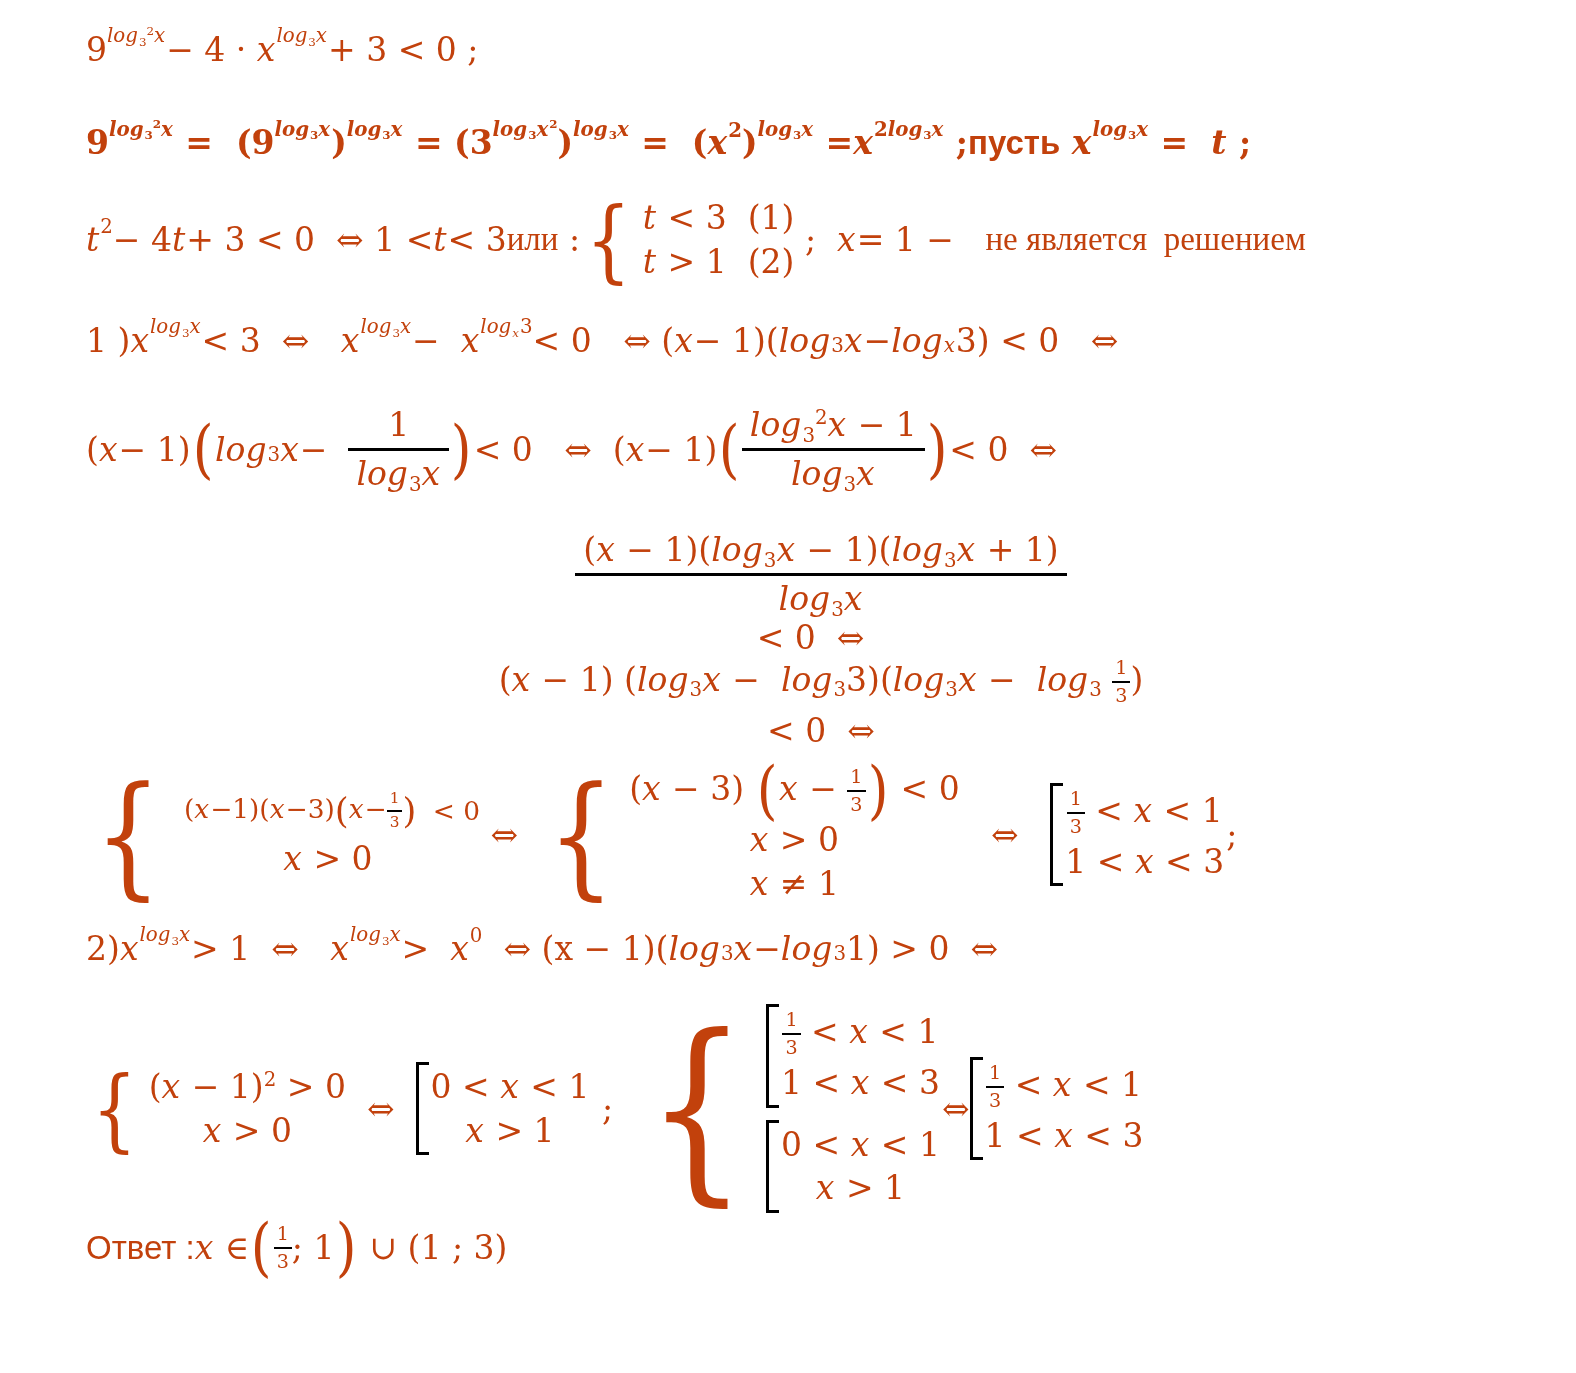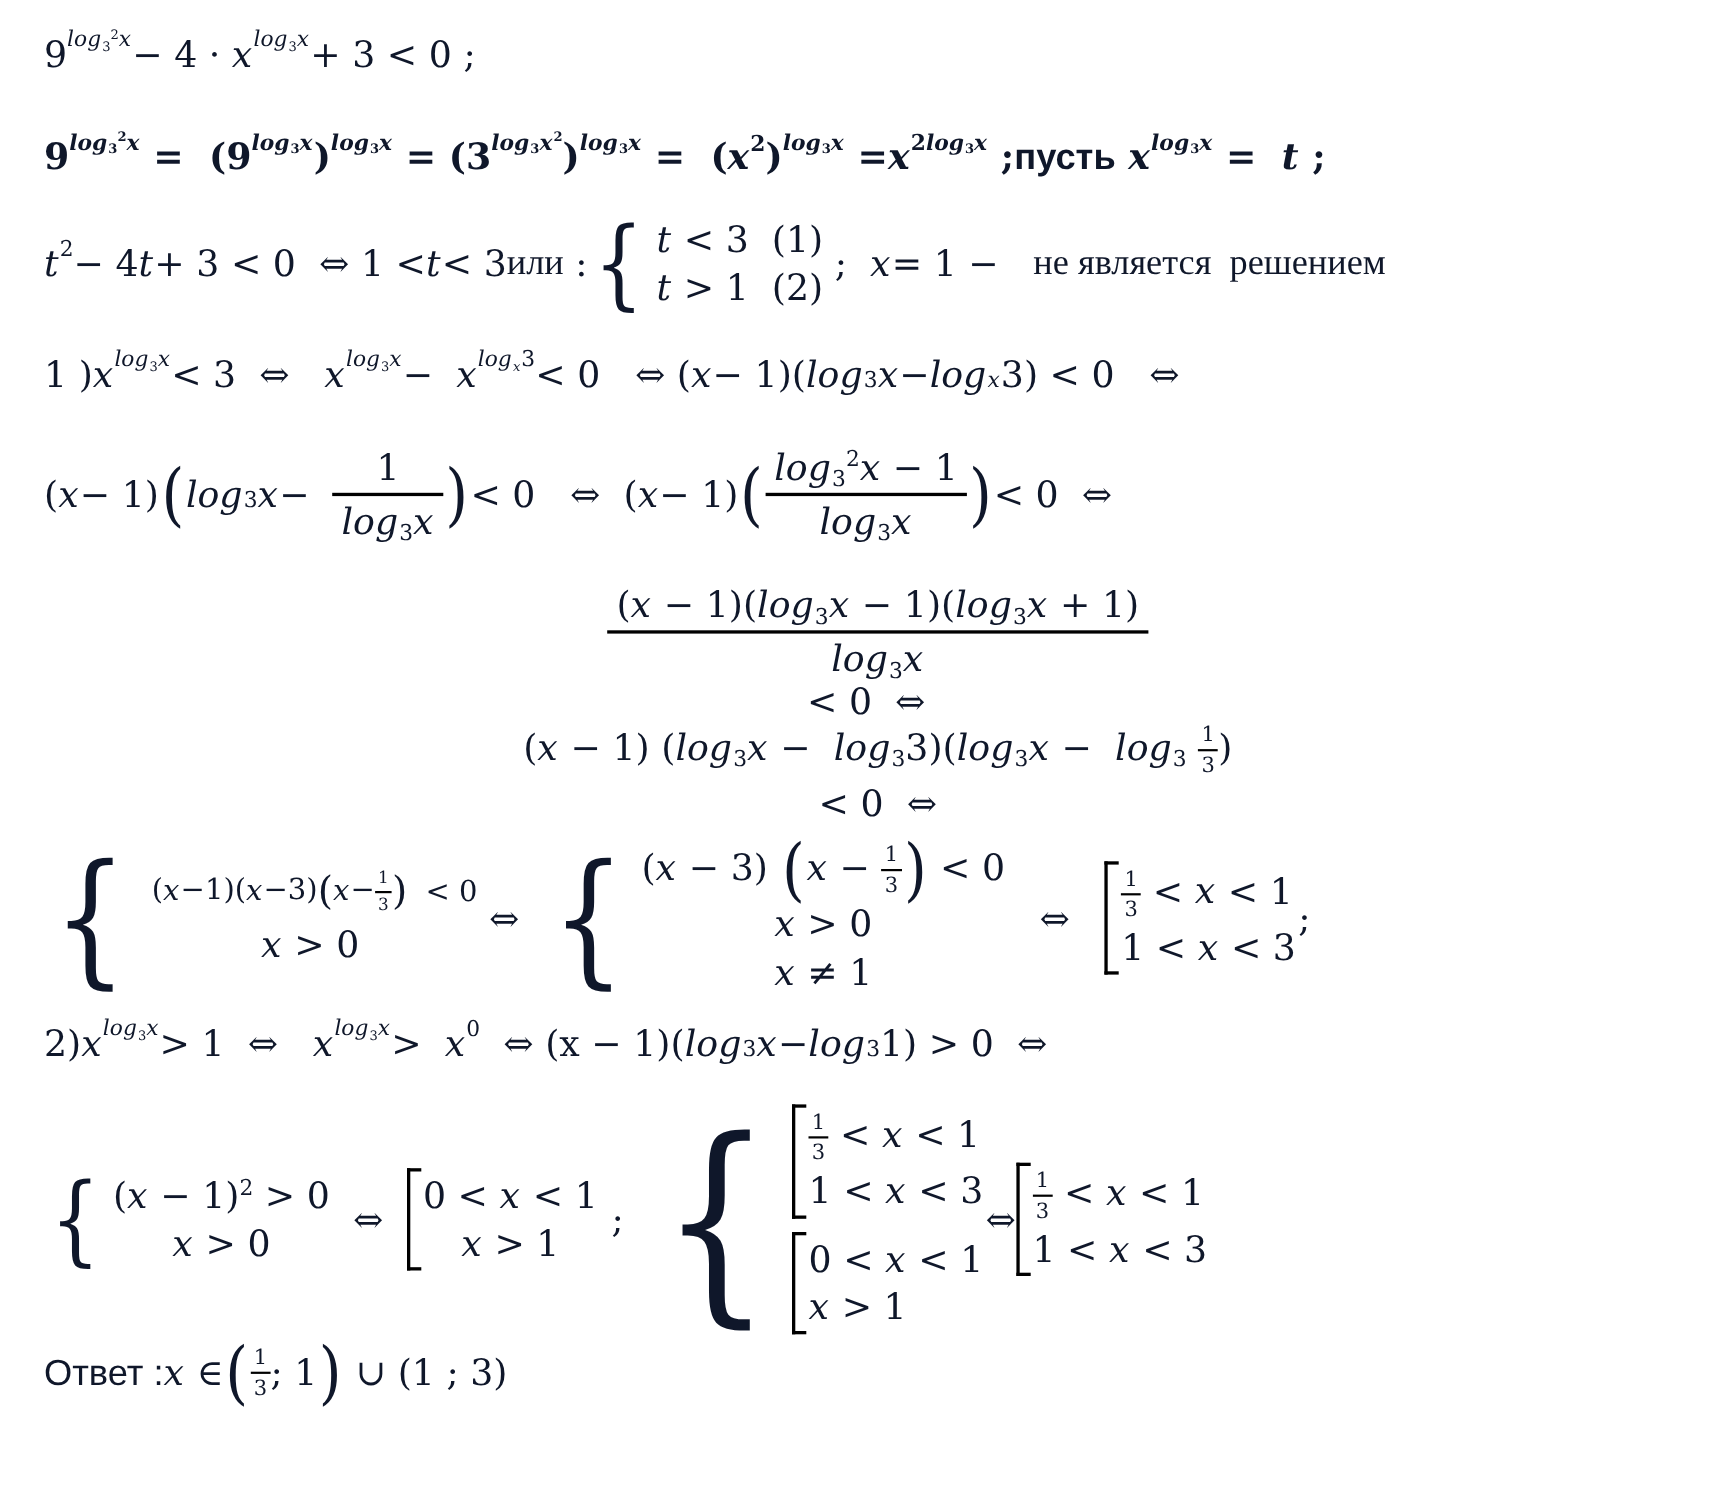--- a/index.html
+++ b/index.html
@@ -2,24 +2,24 @@
 <html lang="ru"><head>
 <meta charset="utf-8">
 <style>
   html,body{margin:0;padding:0;background:#ffffff;}
   .doc{
     position:relative;
     width:1576px;
     height:1373px;
     box-sizing:border-box;
     background:#ffffff;
-    color:#0f172a;
+    color:#c2410c;
     font-family:"DejaVu Serif","Liberation Serif",serif;
     font-size:33px;
-    padding:30px 20px 20px 40px;
+    padding:30px 20px 20px 86px;
     overflow:hidden;
   }
   .line{white-space:nowrap;display:flex;align-items:center;}
   .l1{margin-bottom:54px;}
   .l2{margin-bottom:36px;font-weight:bold;}
   .l3{margin-bottom:40px;}
   .l4{margin-bottom:46px;}
   .l5{margin-bottom:38px;}
   .l6{margin-bottom:16px;flex-direction:column;}
   .l7{margin-bottom:26px;}
@@ -48,21 +48,21 @@
   .cb{line-height:0;margin-right:6px;transform:scaleX(0.8);font-style:normal;}
   .sz2{font-size:2.7em;}
   .sz3{font-size:4em;}
   .sz4{font-size:6em;}
 
   
   .ob{display:inline-flex;align-items:center;vertical-align:middle;position:relative;padding:5px 2px 5px 15px;}
   .ob::before{content:'';position:absolute;left:0;top:0;bottom:0;width:10px;border:3px solid #000;border-right:none;}
 
   .rows{display:inline-flex;flex-direction:column;align-items:center;row-gap:4px;}
-  .rows.left{align-items:flex-start;}
+  .rows.left{align-items:center;}
   .rows.g8{row-gap:12px;}
   .row{line-height:1.2;white-space:nowrap;}
   .row.sm8{font-size:0.80em;}
 
   .ru{font-family:"Liberation Sans","DejaVu Sans",sans-serif;font-style:normal;}
   .rus{font-family:"Liberation Serif","DejaVu Serif",serif;font-style:normal;}
 </style>
 </head>
 <body>
 

